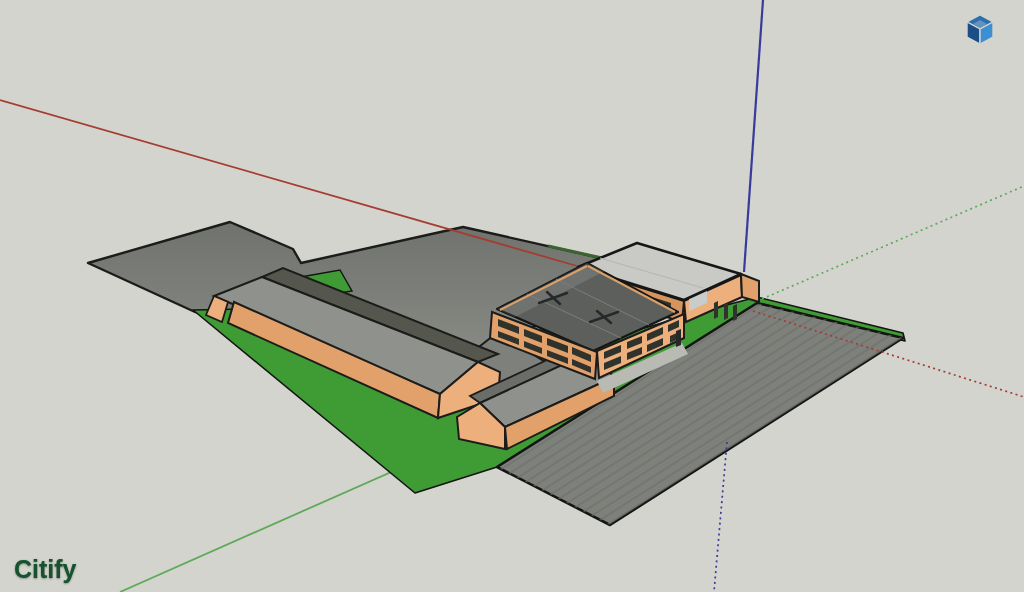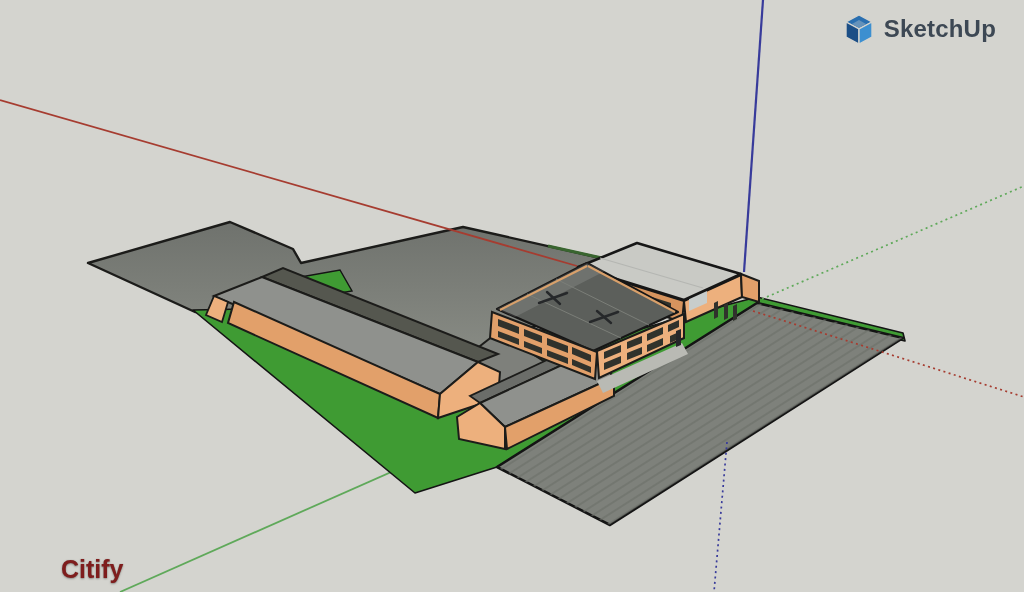--- a/index.html
+++ b/index.html
@@ -131,16 +131,15 @@
 
 <div class="brand">
   <span style="display:inline-block;line-height:0;">
     <svg width="32" height="32" viewBox="0 0 32 32">
       <polygon points="16,2 29,9 16,16 3,9" stroke="#d4d4cf" stroke-width="1.4" fill="#2a6fb0"></polygon>
       <polygon points="3,9 16,16 16,31 3,24" stroke="#d4d4cf" stroke-width="1.4" fill="#1b4e86"></polygon>
       <polygon points="29,9 16,16 16,31 29,24" stroke="#d4d4cf" stroke-width="1.4" fill="#3c8fd0"></polygon>
       <polygon points="16,7 23,11 16,15 9,11" fill="#d4d4cf" opacity="0.35"></polygon>
     </svg>
   </span>
-  <span class="brand-text" style="color:#3d4854;">SketchUp</span>
 </div>
 
-<div class="watermark" style="color:#7f1d1d;margin-left:47px;">Citify</div>
+<div class="watermark" style="color:#14532d;">Citify</div>
 
 </body></html>

